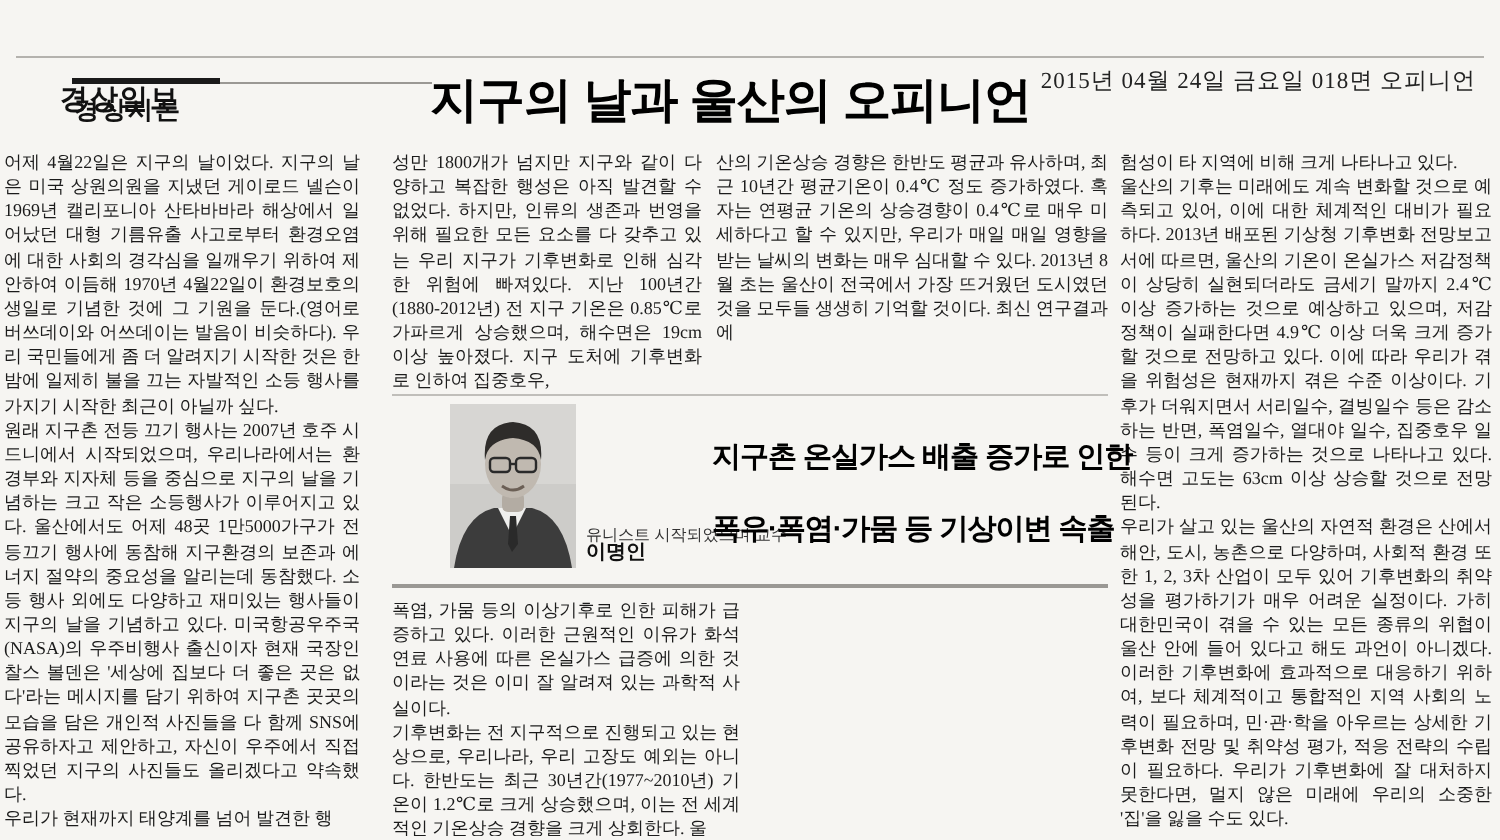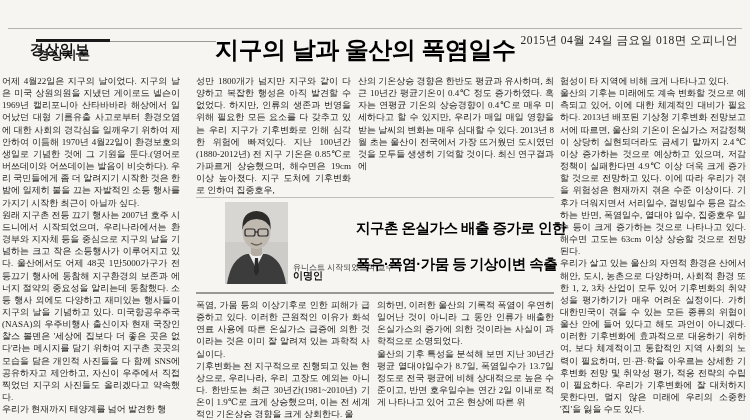--- a/index.html
+++ b/index.html
@@ -48,31 +48,29 @@
 
 <div class="page">
 
   <div class="paper-name">경상일보</div>
   <div class="date-line">2015년 04월 24일 금요일 018면 오피니언</div>
   <div class="masthead-rule"></div>
 
   <div class="section-rule-thin"></div>
   <div class="section-rule-thick"></div>
   <div class="section-label">경상시론</div>
-  <h1 class="headline">지구의 날과 울산의 폭염일수</h1>
+  <h1 class="headline">지구의 날과 울산의 오피니언</h1>
 
   <div class="col col-1">어제 4월22일은 지구의 날이었다. 지구의 날은 미국 상원의원을 지냈던 게이로드 넬슨이 1969년 캘리포니아 산타바바라 해상에서 일어났던 대형 기름유출 사고로부터 환경오염에 대한 사회의 경각심을 일깨우기 위하여 제안하여 이듬해 1970년 4월22일이 환경보호의 생일로 기념한 것에 그 기원을 둔다.(영어로 버쓰데이와 어쓰데이는 발음이 비슷하다). 우리 국민들에게 좀 더 알려지기 시작한 것은 한밤에 일제히 불을 끄는 자발적인 소등 행사를 가지기 시작한 최근이 아닐까 싶다.
 원래 지구촌 전등 끄기 행사는 2007년 호주 시드니에서 시작되었으며, 우리나라에서는 환경부와 지자체 등을 중심으로 지구의 날을 기념하는 크고 작은 소등행사가 이루어지고 있다. 울산에서도 어제 48곳 1만5000가구가 전등끄기 행사에 동참해 지구환경의 보존과 에너지 절약의 중요성을 알리는데 동참했다. 소등 행사 외에도 다양하고 재미있는 행사들이 지구의 날을 기념하고 있다. 미국항공우주국(NASA)의 우주비행사 출신이자 현재 국장인 찰스 볼덴은 '세상에 집보다 더 좋은 곳은 없다'라는 메시지를 담기 위하여 지구촌 곳곳의 모습을 담은 개인적 사진들을 다 함께 SNS에 공유하자고 제안하고, 자신이 우주에서 직접 찍었던 지구의 사진들도 올리겠다고 약속했다.
 우리가 현재까지 태양계를 넘어 발견한 행</div>
   <div class="col col-2a">성만 1800개가 넘지만 지구와 같이 다양하고 복잡한 행성은 아직 발견할 수 없었다. 하지만, 인류의 생존과 번영을 위해 필요한 모든 요소를 다 갖추고 있는 우리 지구가 기후변화로 인해 심각한 위험에 빠져있다. 지난 100년간(1880-2012년) 전 지구 기온은 0.85℃로 가파르게 상승했으며, 해수면은 19cm 이상 높아졌다. 지구 도처에 기후변화로 인하여 집중호우,</div>
   <div class="col col-3a">산의 기온상승 경향은 한반도 평균과 유사하며, 최근 10년간 평균기온이 0.4℃ 정도 증가하였다. 혹자는 연평균 기온의 상승경향이 0.4℃로 매우 미세하다고 할 수 있지만, 우리가 매일 매일 영향을 받는 날씨의 변화는 매우 심대할 수 있다. 2013년 8월 초는 울산이 전국에서 가장 뜨거웠던 도시였던 것을 모두들 생생히 기억할 것이다. 최신 연구결과에</div>
   <div class="col col-2b">폭염, 가뭄 등의 이상기후로 인한 피해가 급증하고 있다. 이러한 근원적인 이유가 화석연료 사용에 따른 온실가스 급증에 의한 것이라는 것은 이미 잘 알려져 있는 과학적 사실이다.
-기후변화는 전 지구적으로 진행되고 있는 현상으로, 우리나라, 우리 고장도 예외는 아니다. 한반도는 최근 30년간(1981~2010년) 기온이 1.9℃로 크게 상승했으며, 이는 전 세계적인 기온상승 경향을 크게 상회한다. 울</div>
-  <div class="col col-3b">의하면, 이러한 울산의 기록적 폭염이 우연히 일어난 것이 아니라 그 동안 인류가 배출한 온실가스의 증가에 의한 것이라는 사실이 과학적으로 소명되었다.
-울산의 기후 특성을 분석해 보면 지난 30년간 평균 열대야일수가 8.7일, 폭염일수가 13.7일 정도로 전국 평균에 비해 상대적으로 높은 수준이고, 반면 호우일수는 연간 2일 이내로 적게 나타나고 있어 고온 현상에 따른 위</div>
+기후변화는 전 지구적으로 진행되고 있는 현상으로, 우리나라, 우리 고장도 예외는 아니다. 한반도는 최근 30년간(1977~2010년) 기온이 1.2℃로 크게 상승했으며, 이는 전 세계적인 기온상승 경향을 크게 상회한다. 울</div>
   <div class="col col-4">험성이 타 지역에 비해 크게 나타나고 있다.
 울산의 기후는 미래에도 계속 변화할 것으로 예측되고 있어, 이에 대한 체계적인 대비가 필요하다. 2013년 배포된 기상청 기후변화 전망보고서에 따르면, 울산의 기온이 온실가스 저감정책이 상당히 실현되더라도 금세기 말까지 2.4℃ 이상 증가하는 것으로 예상하고 있으며, 저감 정책이 실패한다면 4.9℃ 이상 더욱 크게 증가할 것으로 전망하고 있다. 이에 따라 우리가 겪을 위험성은 현재까지 겪은 수준 이상이다. 기후가 더워지면서 서리일수, 결빙일수 등은 감소하는 반면, 폭염일수, 열대야 일수, 집중호우 일수 등이 크게 증가하는 것으로 나타나고 있다. 해수면 고도는 63cm 이상 상승할 것으로 전망된다.
 우리가 살고 있는 울산의 자연적 환경은 산에서 해안, 도시, 농촌으로 다양하며, 사회적 환경 또한 1, 2, 3차 산업이 모두 있어 기후변화의 취약성을 평가하기가 매우 어려운 실정이다. 가히 대한민국이 겪을 수 있는 모든 종류의 위협이 울산 안에 들어 있다고 해도 과언이 아니겠다. 이러한 기후변화에 효과적으로 대응하기 위하여, 보다 체계적이고 통합적인 지역 사회의 노력이 필요하며, 민·관·학을 아우르는 상세한 기후변화 전망 및 취약성 평가, 적응 전략의 수립이 필요하다. 우리가 기후변화에 잘 대처하지 못한다면, 멀지 않은 미래에 우리의 소중한 '집'을 잃을 수도 있다.</div>
 
   <div class="mid-rule-top"></div>
 
   <svg class="author-photo" viewBox="0 0 63 82" xmlns="http://www.w3.org/2000/svg" aria-hidden="true">
     <rect x="0" y="0" width="63" height="82" fill="#cdccc9"></rect>
     <rect x="0" y="0" width="63" height="40" fill="#d7d6d3"></rect>
 

